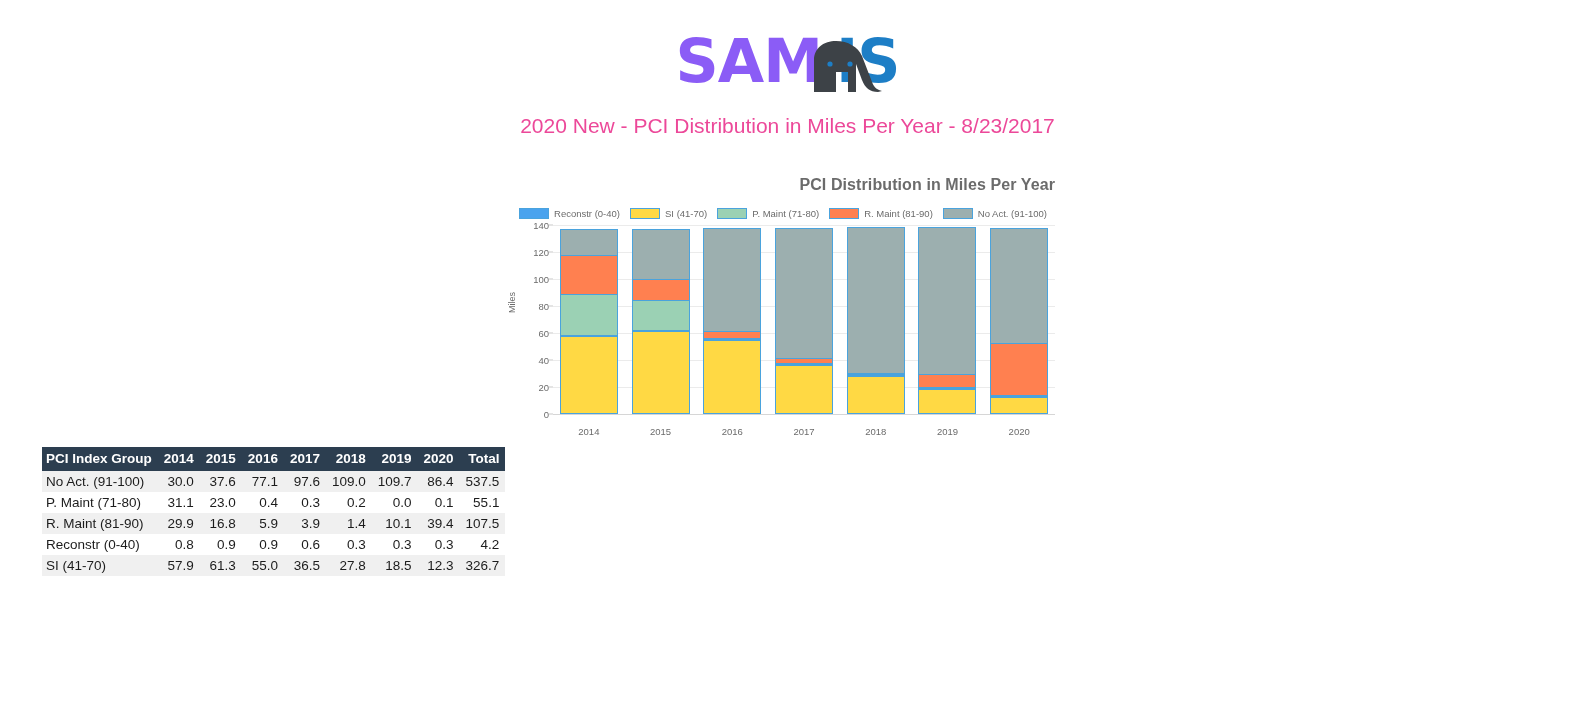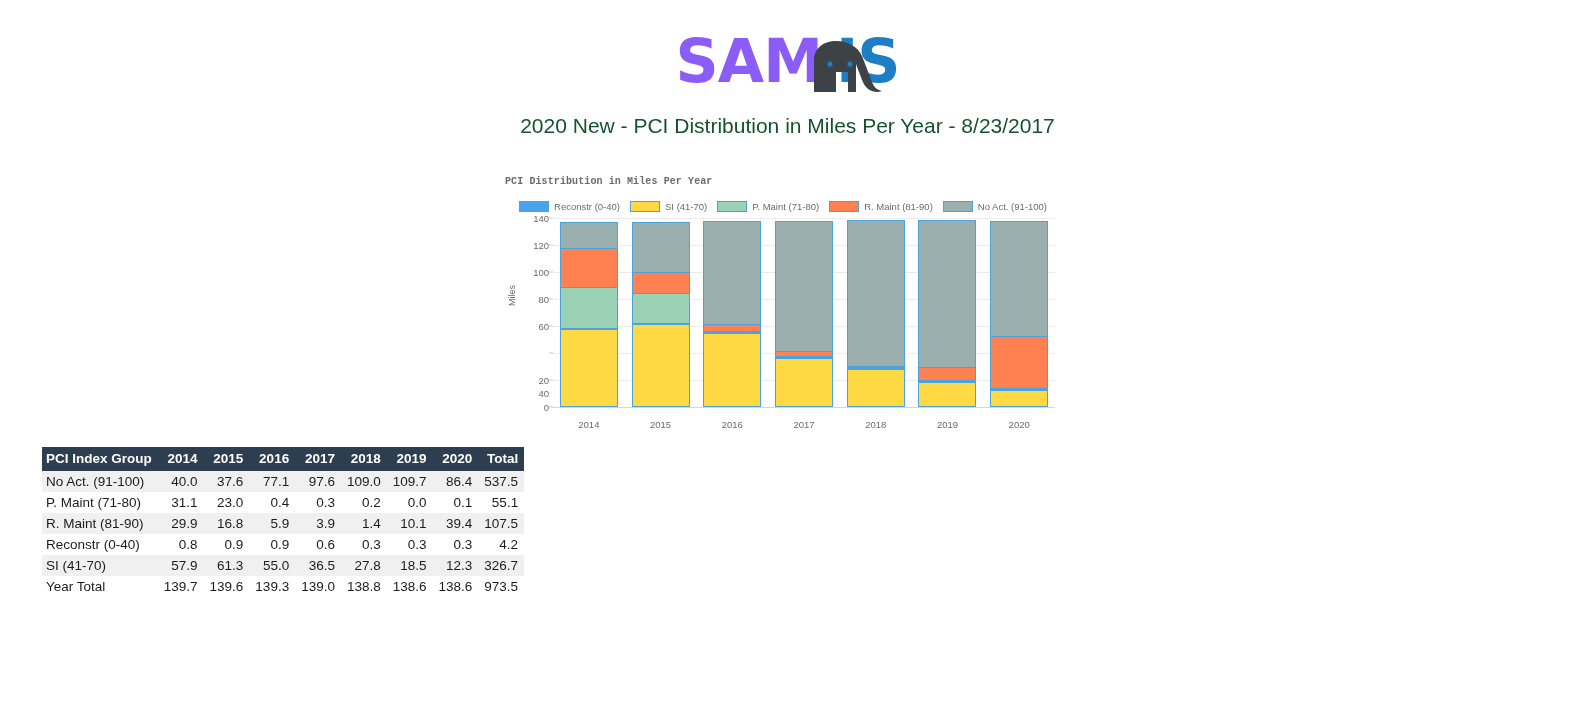--- a/index.html
+++ b/index.html
@@ -52,40 +52,39 @@
   }
 
   
   .page-title {
     position: absolute;
     left: 0;
     top: 114px;
     width: 1575px;
     text-align: center;
     font-size: 21px;
-    color: #14532d;
+    color: #ec4899;
     font-family: "Liberation Sans", sans-serif;
   }
 
   
   .chart-panel {
     position: absolute;
     left: 505px;
     top: 172px;
     width: 550px;
     height: 262px;
   }
   .chart-title {
-    text-align: left;
-    font-size: 10px;
+    text-align: right;
+    font-size: 16px;
     color: #6b6b6b;
     font-weight: bold;
     padding-top: 4px;
     letter-spacing: 0.1px;
-    font-family: Liberation Mono, monospace;
   }
   .chart-legend {
     display: flex;
     justify-content: center;
     align-items: center;
     gap: 10px;
     margin-top: 14px;
     padding-left: 6px;
   }
   .legend-item {
@@ -286,21 +285,21 @@
       </div>
     </div>
 
   <div class="plot-area">
     <div class="y-axis-title">Miles</div>
     <div class="y-ticks" id="y-ticks">
         <div class="y-tick" style="top: 189px;">0</div>
         <div class="y-tick-mark" style="top: 189px;"></div>
         <div class="y-tick" style="top: 162px;">20</div>
         <div class="y-tick-mark" style="top: 162px;"></div>
-        <div class="y-tick" style="top: 135px; margin-top: 40px;">40</div>
+        <div class="y-tick" style="top: 135px;">40</div>
         <div class="y-tick-mark" style="top: 135px;"></div>
         <div class="y-tick" style="top: 108px;">60</div>
         <div class="y-tick-mark" style="top: 108px;"></div>
         <div class="y-tick" style="top: 81px;">80</div>
         <div class="y-tick-mark" style="top: 81px;"></div>
         <div class="y-tick" style="top: 54px;">100</div>
         <div class="y-tick-mark" style="top: 54px;"></div>
         <div class="y-tick" style="top: 27px; text-align: right;">120</div>
         <div class="y-tick-mark" style="top: 27px;"></div>
         <div class="y-tick" style="top: 0px;">140</div>
@@ -404,21 +403,21 @@
           <th>2017</th>
           <th>2018</th>
           <th>2019</th>
           <th>2020</th>
           <th>Total</th>
         </tr>
     </thead>
     <tbody id="table-body">
         <tr class="odd">
           <td class="lbl">No Act. (91-100)</td>
-          <td>40.0</td>
+          <td>30.0</td>
           <td>37.6</td>
           <td>77.1</td>
           <td>97.6</td>
           <td>109.0</td>
           <td>109.7</td>
           <td>86.4</td>
           <td>537.5</td>
         </tr>
         <tr class="even">
           <td class="lbl">P. Maint (71-80)</td>
@@ -457,26 +456,15 @@
           <td class="lbl">SI (41-70)</td>
           <td>57.9</td>
           <td>61.3</td>
           <td>55.0</td>
           <td>36.5</td>
           <td>27.8</td>
           <td>18.5</td>
           <td>12.3</td>
           <td>326.7</td>
         </tr>
-        <tr class="even">
-          <td class="lbl">Year Total</td>
-          <td>139.7</td>
-          <td>139.6</td>
-          <td>139.3</td>
-          <td>139.0</td>
-          <td>138.8</td>
-          <td>138.6</td>
-          <td>138.6</td>
-          <td>973.5</td>
-        </tr>
       </tbody>
   </table>
 </div>
 
 </body></html>

